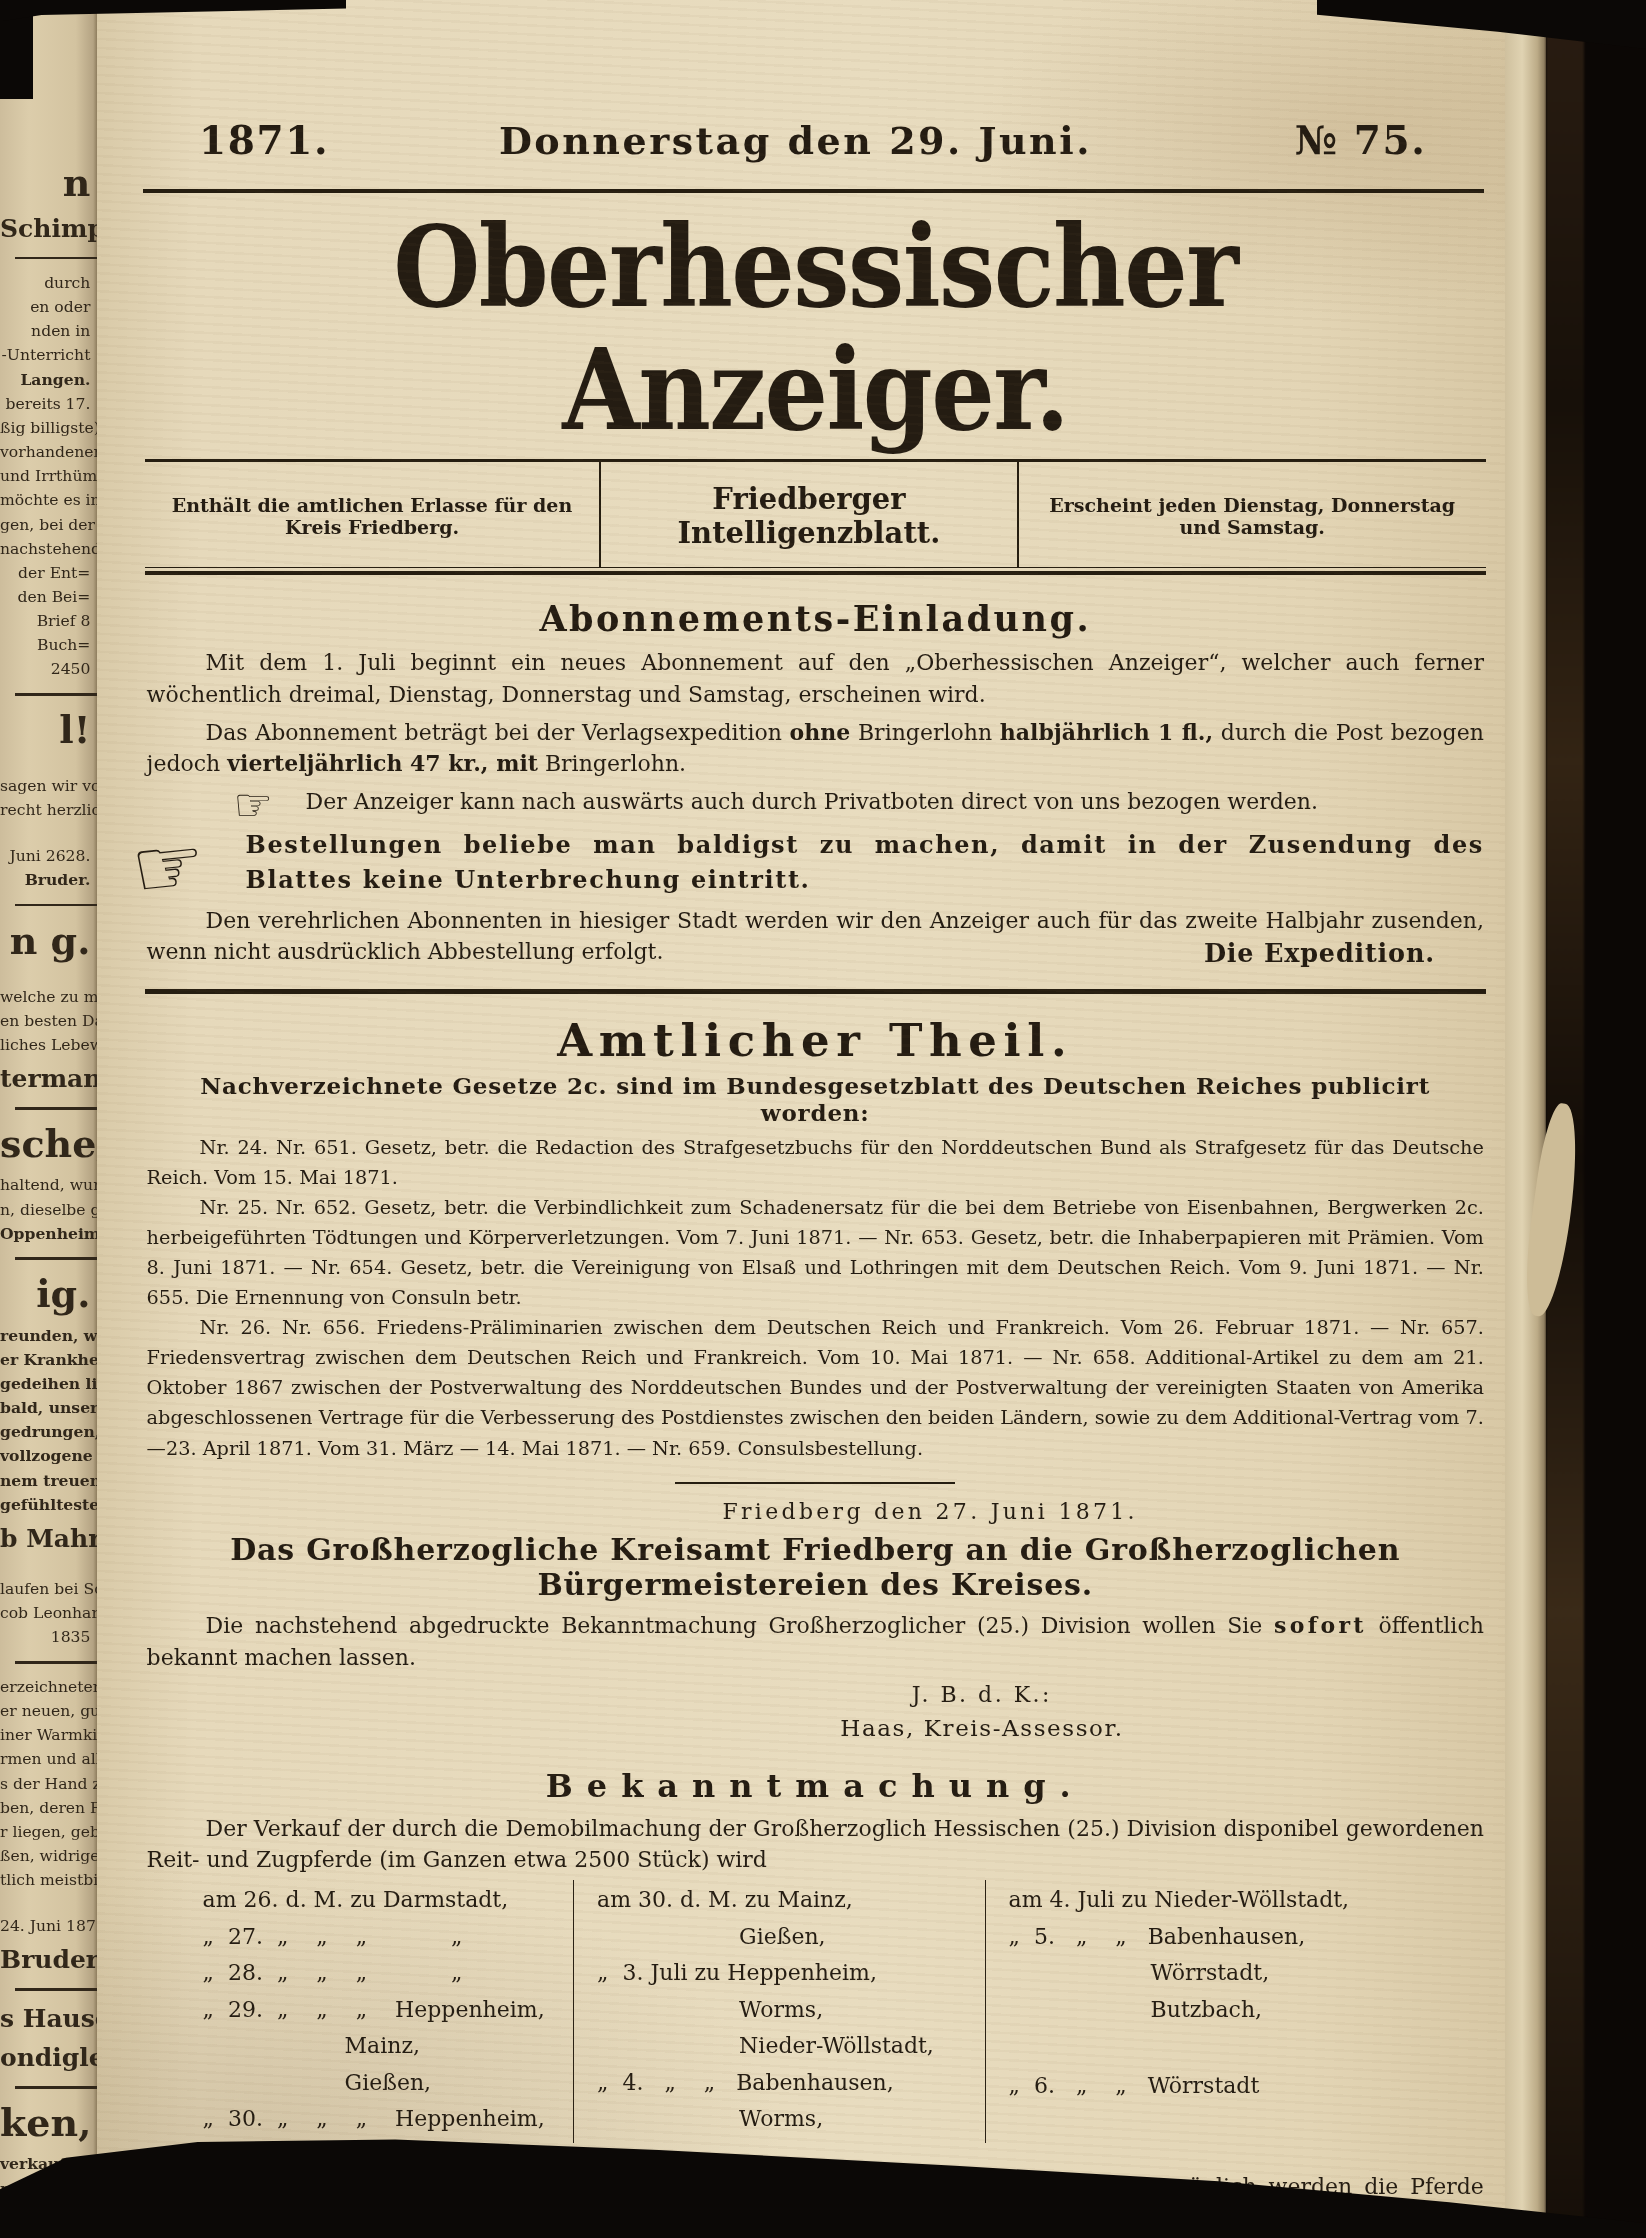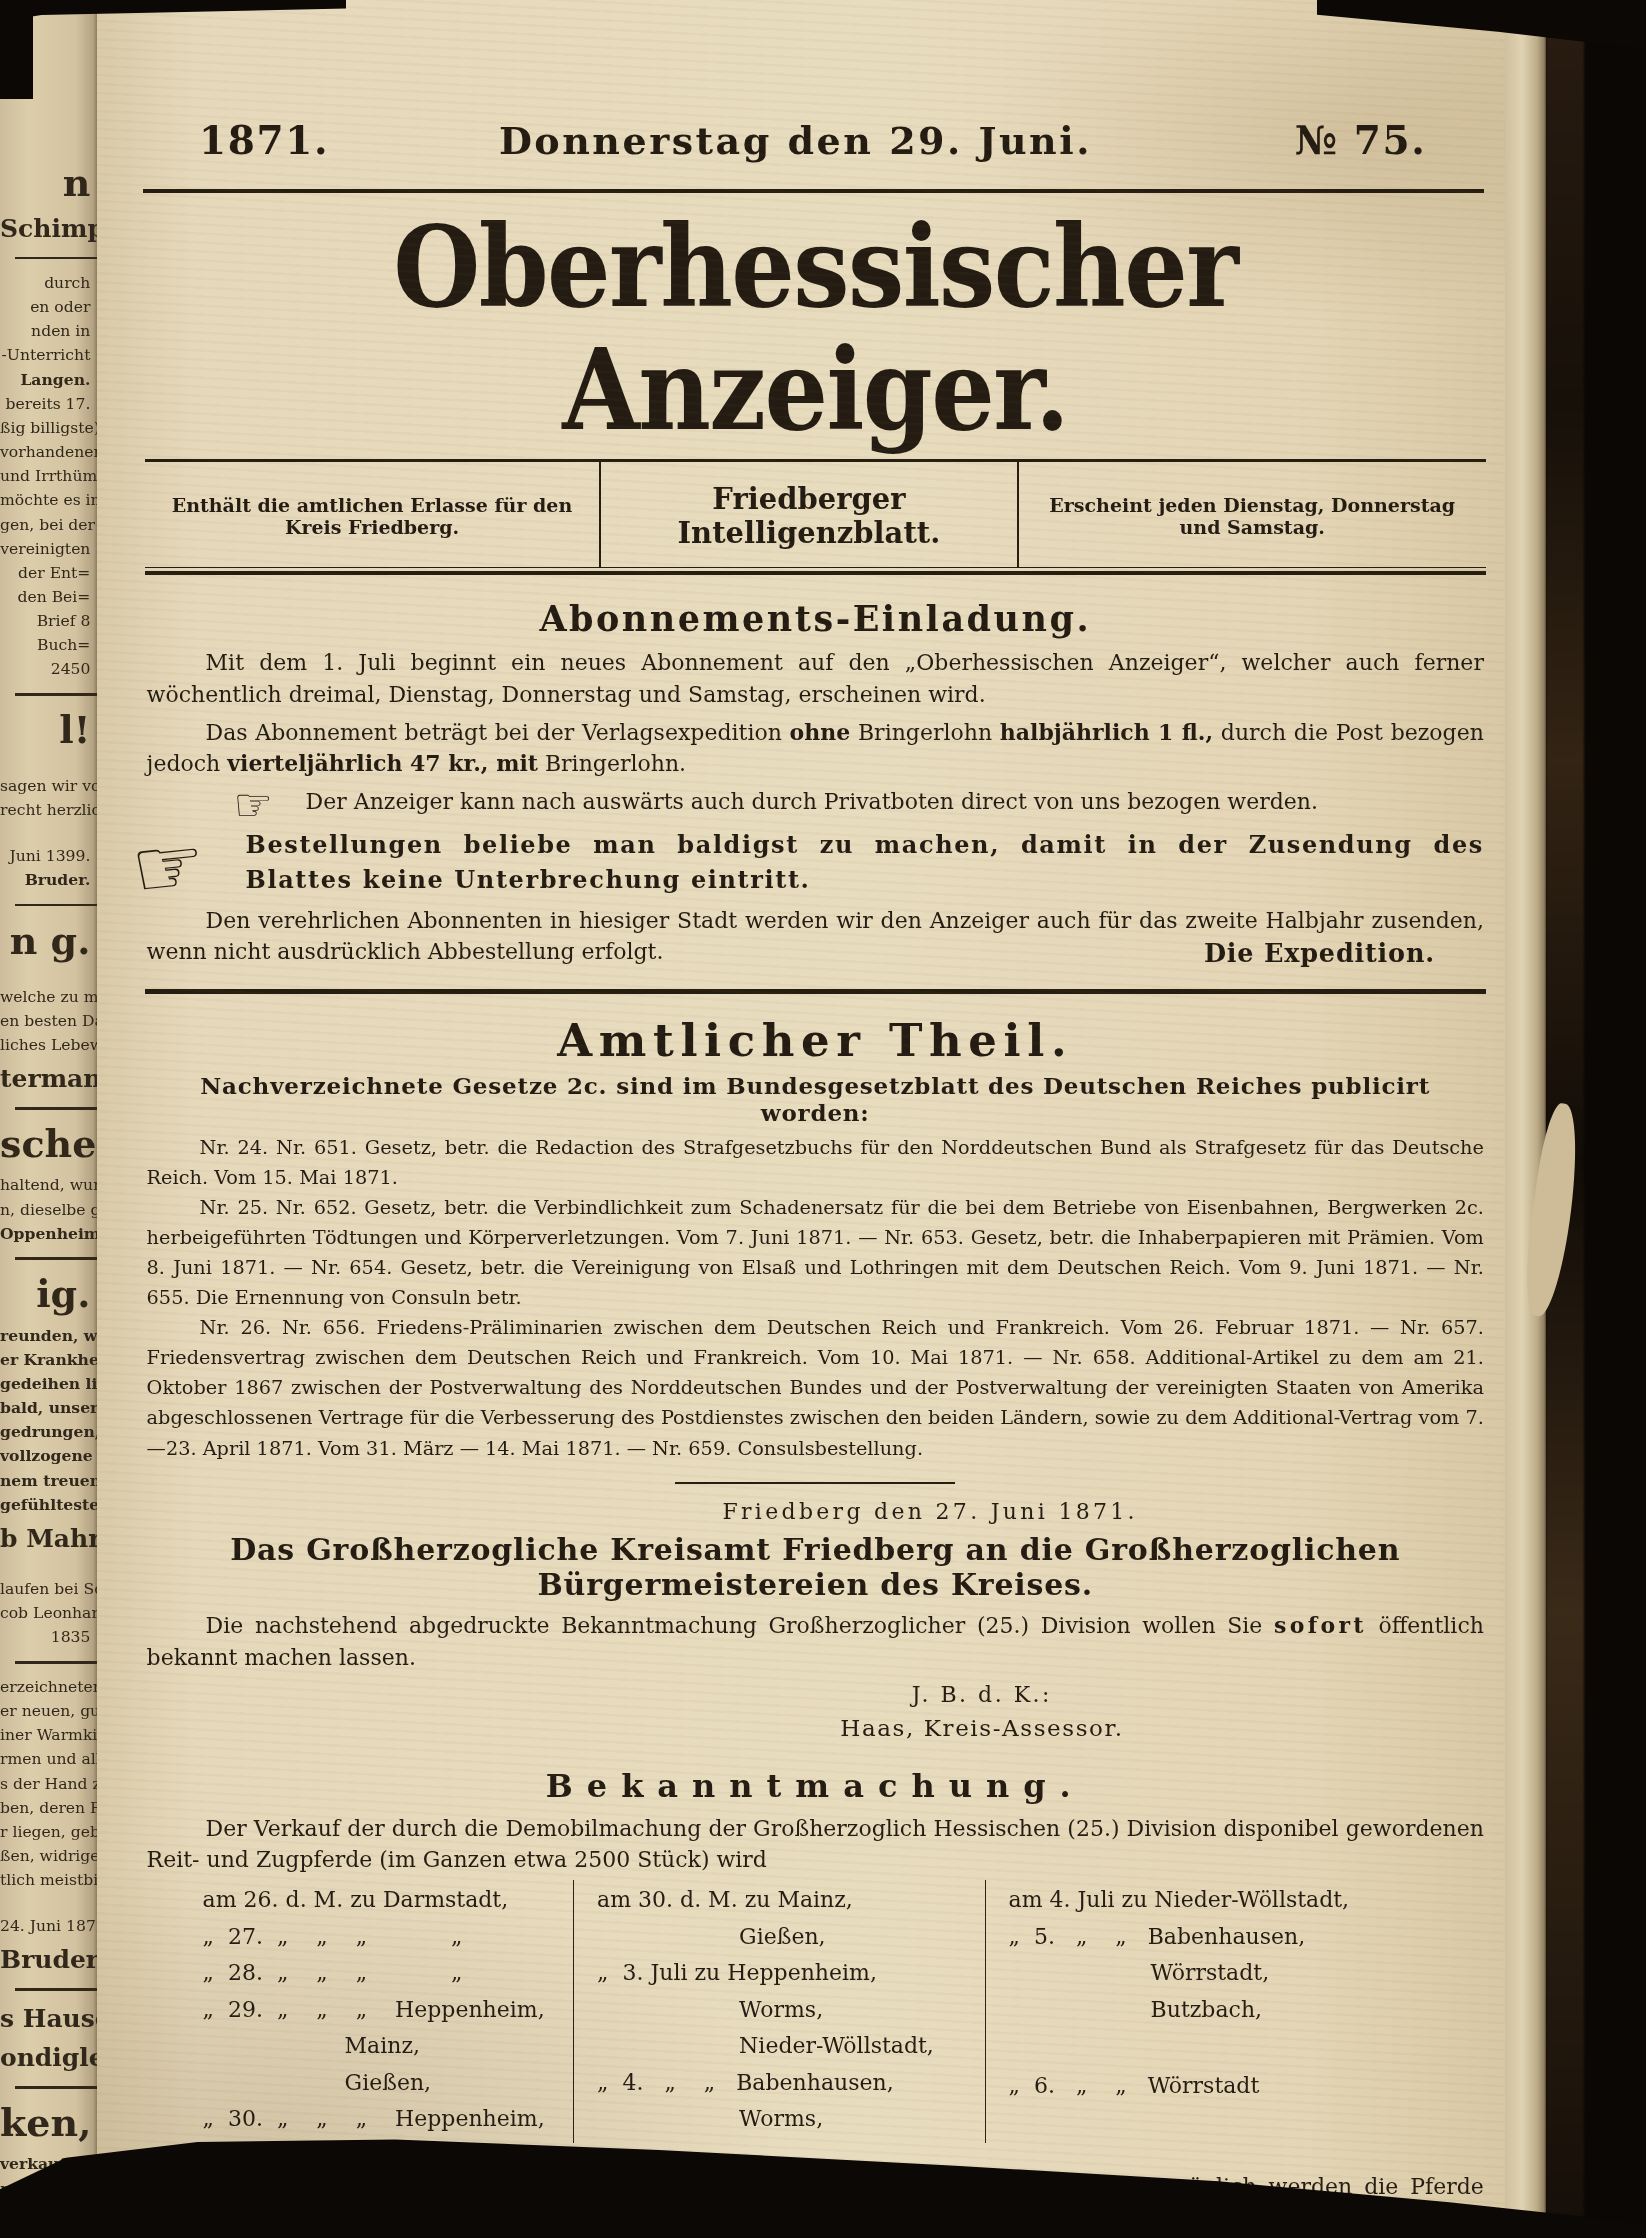--- a/index.html
+++ b/index.html
@@ -105,31 +105,31 @@
       <div class="ls-line">en oder</div>
       <div class="ls-line">nden in</div>
       <div class="ls-line">-Unterricht</div>
       <div class="ls-line bld">Langen.</div>
       <div class="ls-line">bereits 17.</div>
       <div class="ls-line">ßig billigste)</div>
       <div class="ls-line">vorhandenen,</div>
       <div class="ls-line">und Irrthümern</div>
       <div class="ls-line">möchte es im</div>
       <div class="ls-line">gen, bei der</div>
-      <div class="ls-line">vereinigten</div>
+      <div class="ls-line">nachstehend</div>
       <div class="ls-line">der Ent=</div>
       <div class="ls-line">den Bei=</div>
       <div class="ls-line">Brief 8</div>
       <div class="ls-line">Buch=</div>
       <div class="ls-line">2450</div>
       <div class="ls-line rule"></div>
       <div class="ls-line xl">l!</div>
       <div class="ls-line sp">sagen wir vor</div>
       <div class="ls-line">recht herzliches</div>
-      <div class="ls-line sp">Juni 1399.</div>
+      <div class="ls-line sp">Juni 2628.</div>
       <div class="ls-line bld">Bruder.</div>
       <div class="ls-line rule"></div>
       <div class="ls-line xl">n g.</div>
       <div class="ls-line sp">welche zu meiner</div>
       <div class="ls-line">en besten Dank,</div>
       <div class="ls-line">liches Lebewohl.</div>
       <div class="ls-line lg">termann.</div>
       <div class="ls-line rule"></div>
       <div class="ls-line xl">sche,</div>
       <div class="ls-line">haltend, wurde</div>

